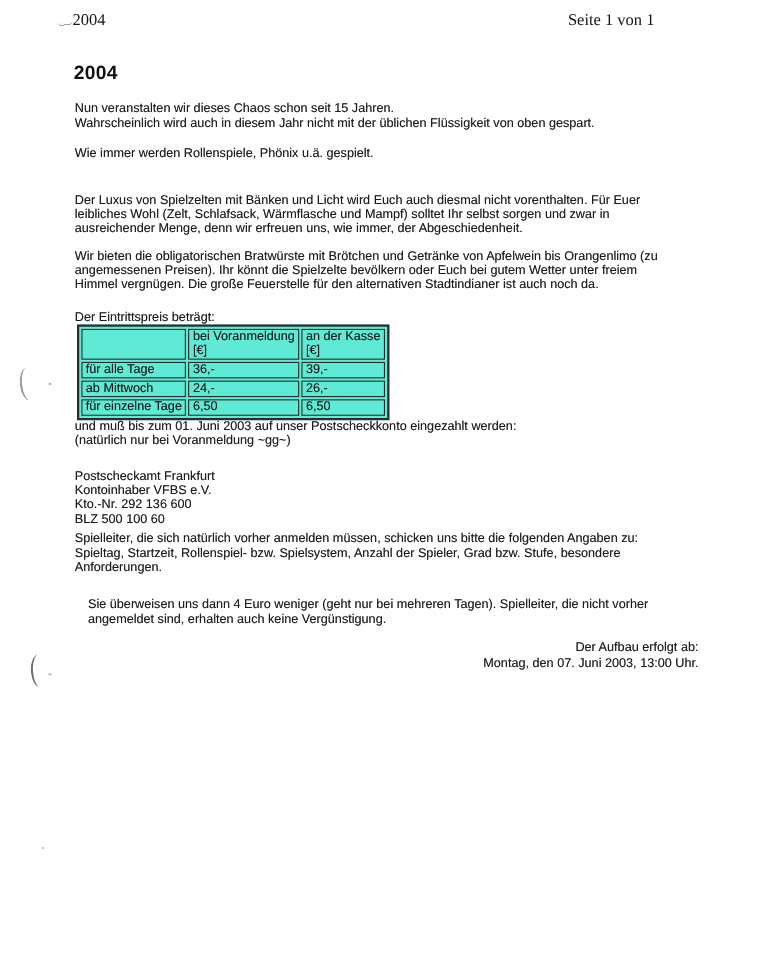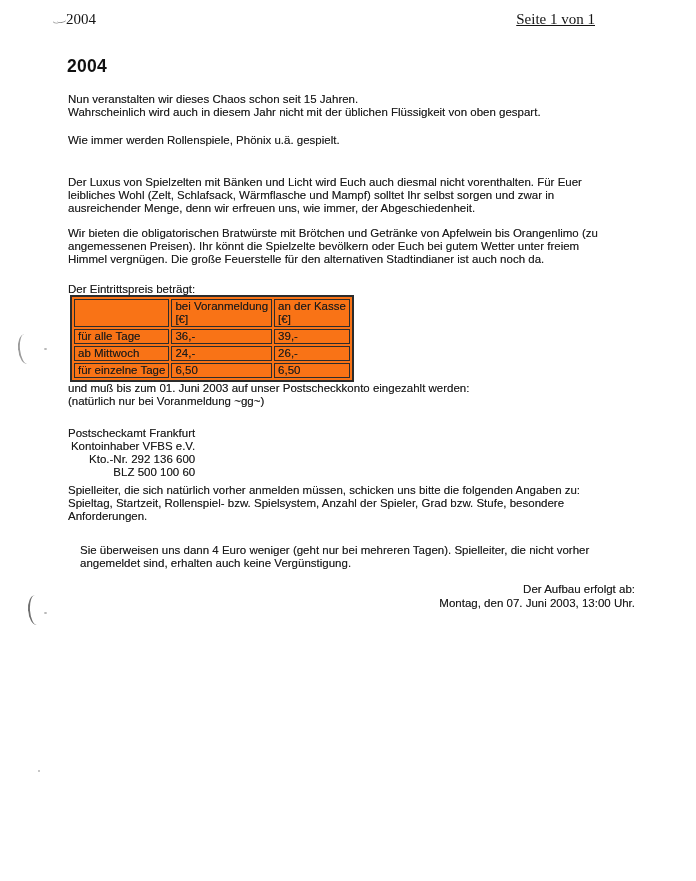--- a/index.html
+++ b/index.html
@@ -37,21 +37,21 @@
     left: 65px;
     width: 570px;
     text-align: right;
     line-height: 14px;
   }
   
   table.price-table {
     border-collapse: separate;
     border-spacing: 2px;
     border: 2px solid #2c2c2c;
-    background: #f97316;
+    background: #5eead4;
   }
   table.price-table td {
     border: 1px solid #2c2c2c;
     padding: 0 3px;
     font-size: 11.5px;
     line-height: 13px;
     vertical-align: top;
     text-shadow: 0 0 0.4px rgba(20,20,20,0.5);
     white-space: nowrap;
   }
@@ -91,21 +91,21 @@
     transform: rotate(14deg);
   }
 </style>
 </head>
 <body>
 
 <div class="page">
 
   <span class="squiggle abs" style="left:57px; top:17px;"></span>
   <div class="serif-header abs" style="left:66px; top:11px;">2004</div>
-  <div class="serif-header abs" style="right:53px; top:11px;text-decoration:underline;">Seite 1 von 1</div>
+  <div class="serif-header abs" style="right:53px; top:11px;">Seite 1 von 1</div>
 
   <div class="doc-title abs" style="left:67px; top:57px;">2004</div>
 
   <div class="body-text abs" style="left:68px; top:93px;">
     <div>Nun veranstalten wir dieses Chaos schon seit 15 Jahren.</div>
     <div>Wahrscheinlich wird auch in diesem Jahr nicht mit der üblichen Flüssigkeit von oben gespart.</div>
   </div>
 
   <div class="body-text abs" style="left:68px; top:134px;">
     <div>Wie immer werden Rollenspiele, Phönix u.ä. gespielt.</div>
@@ -156,21 +156,21 @@
         <td class="col-kasse">6,50</td>
       </tr>
     </tbody>
   </table>
 
   <div class="body-text abs" style="left:68px; top:382px;">
     <div>und muß bis zum 01. Juni 2003 auf unser Postscheckkonto eingezahlt werden:</div>
     <div>(natürlich nur bei Voranmeldung ~gg~)</div>
   </div>
 
-  <div class="body-text abs" style="left:68px; top:427px;text-align:right;">
+  <div class="body-text abs" style="left:68px; top:427px;">
     <div>Postscheckamt Frankfurt</div>
     <div>Kontoinhaber VFBS e.V.</div>
     <div>Kto.-Nr. 292 136 600</div>
     <div>BLZ 500 100 60</div>
   </div>
 
   <div class="body-text abs" style="left:68px; top:484px;">
     <div>Spielleiter, die sich natürlich vorher anmelden müssen, schicken uns bitte die folgenden Angaben zu:</div>
     <div>Spieltag, Startzeit, Rollenspiel- bzw. Spielsystem, Anzahl der Spieler, Grad bzw. Stufe, besondere</div>
     <div>Anforderungen.</div>

